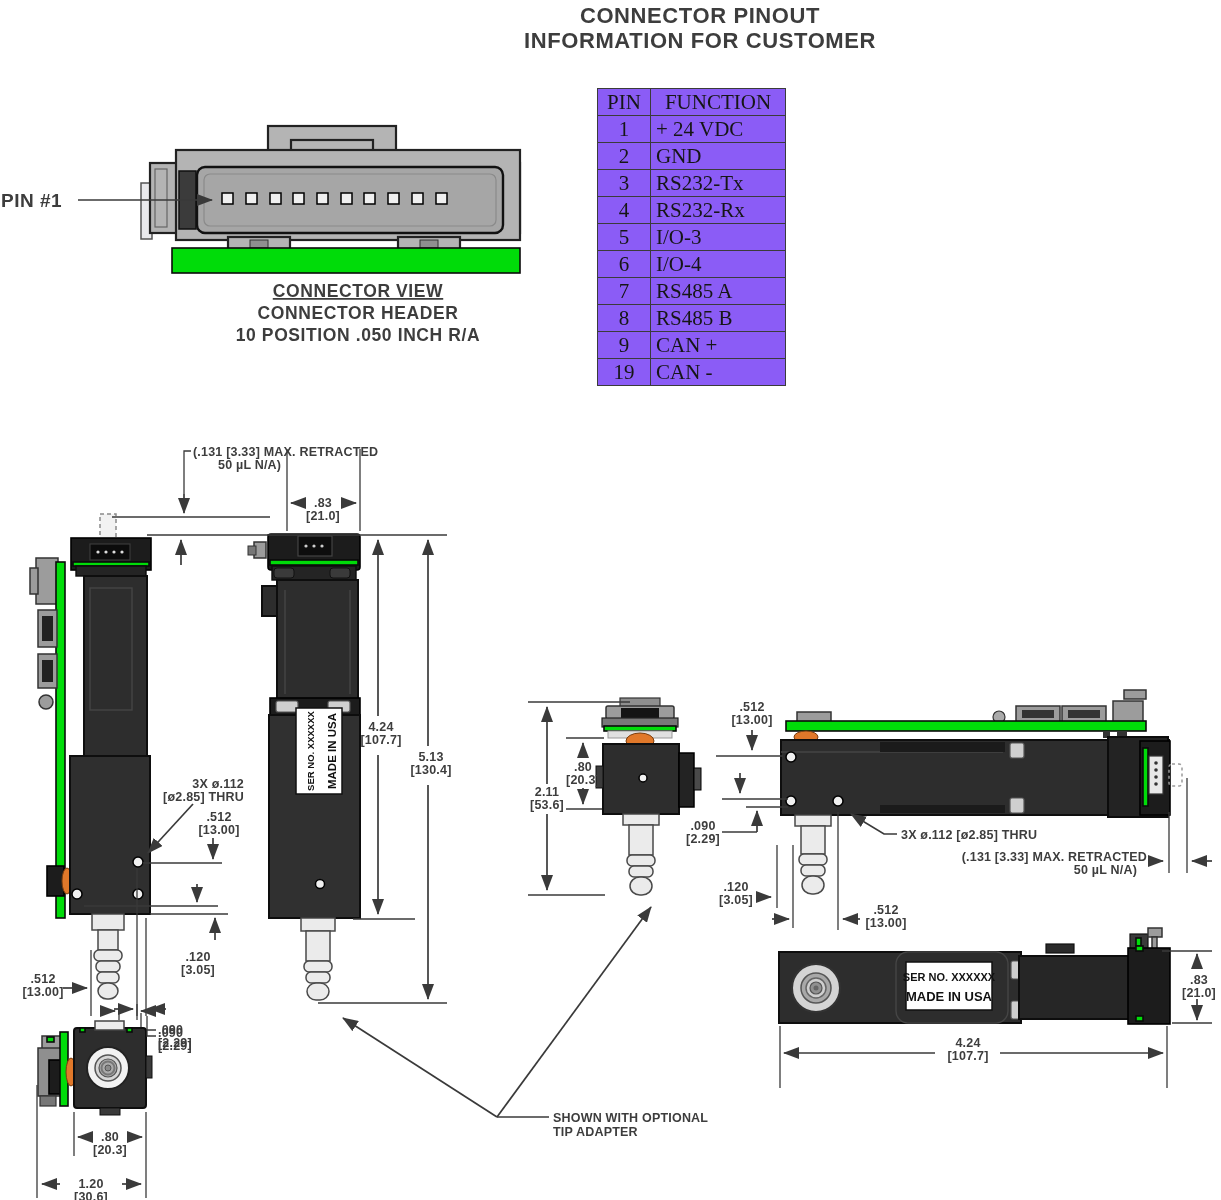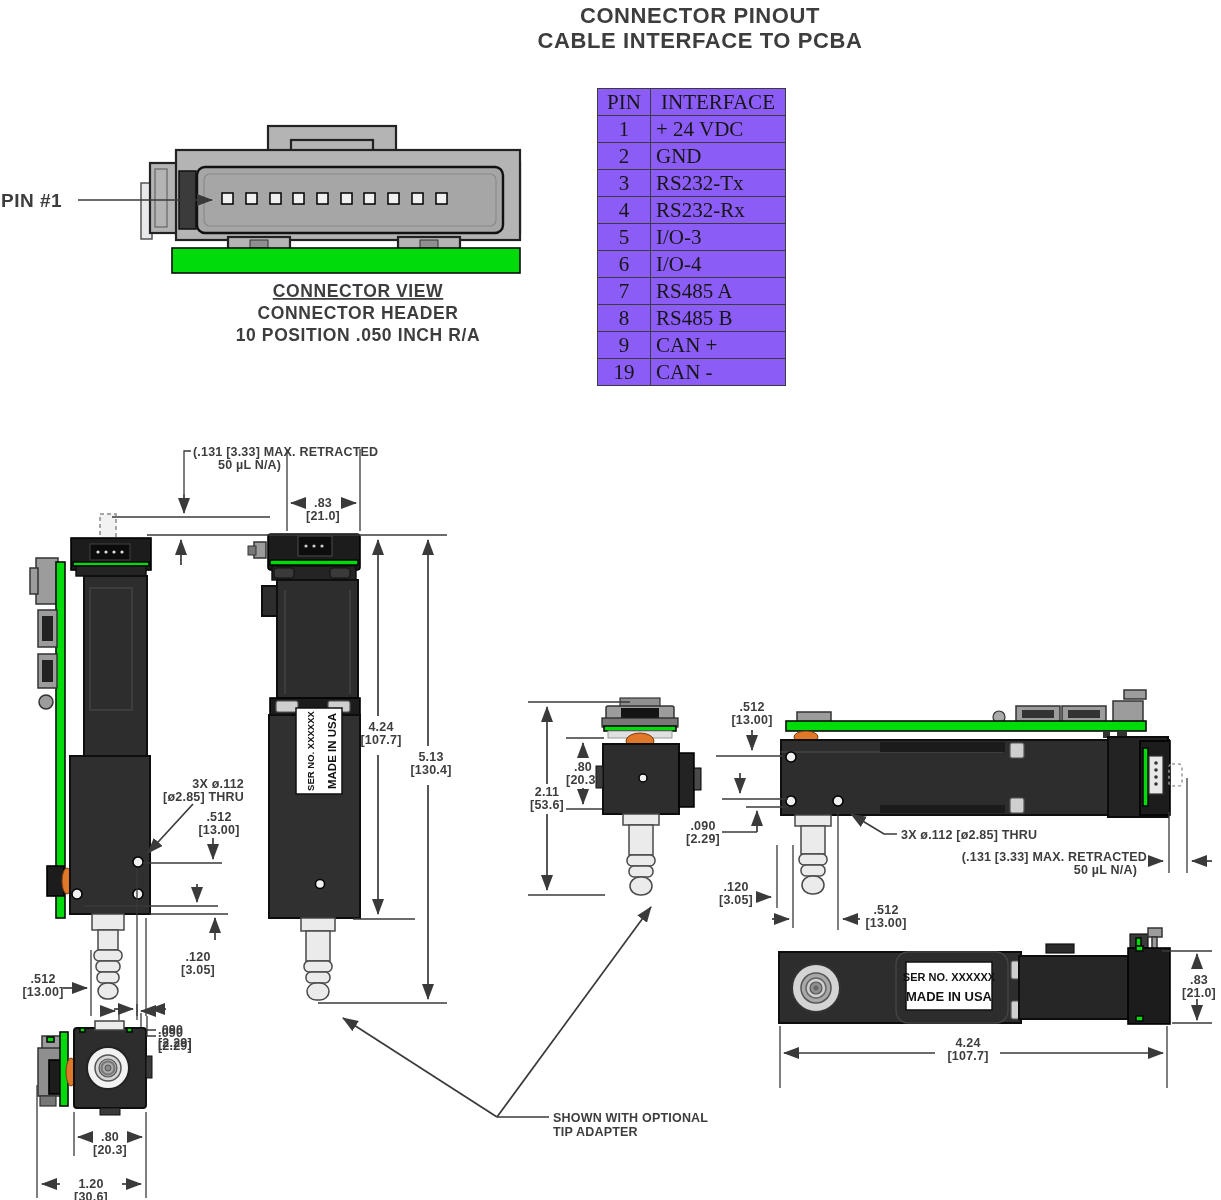--- a/index.html
+++ b/index.html
@@ -35,28 +35,28 @@
   .serlabE{font:700 11px "Liberation Sans",sans-serif;fill:#111;text-anchor:middle;}
   .serlabE2{font:700 13px "Liberation Sans",sans-serif;fill:#111;text-anchor:middle;}
 </style>
 </head>
 <body>
 
 <div class="canvas">
 
   <div class="title">
     <div>CONNECTOR PINOUT</div>
-    <div>CABLE INTERFACE TO PCBA</div>
+    <div>INFORMATION FOR CUSTOMER</div>
   </div>
 
   <table class="pinout">
     <tbody>
         <tr>
       <th class="pin">PIN</th>
-      <th class="fn">INTERFACE</th>
+      <th class="fn">FUNCTION</th>
     </tr>
     <tr>
           <td class="pin">1</td>
           <td class="fn">+ 24 VDC</td>
         </tr>
     <tr>
           <td class="pin">2</td>
           <td class="fn">GND</td>
         </tr>
     <tr>

